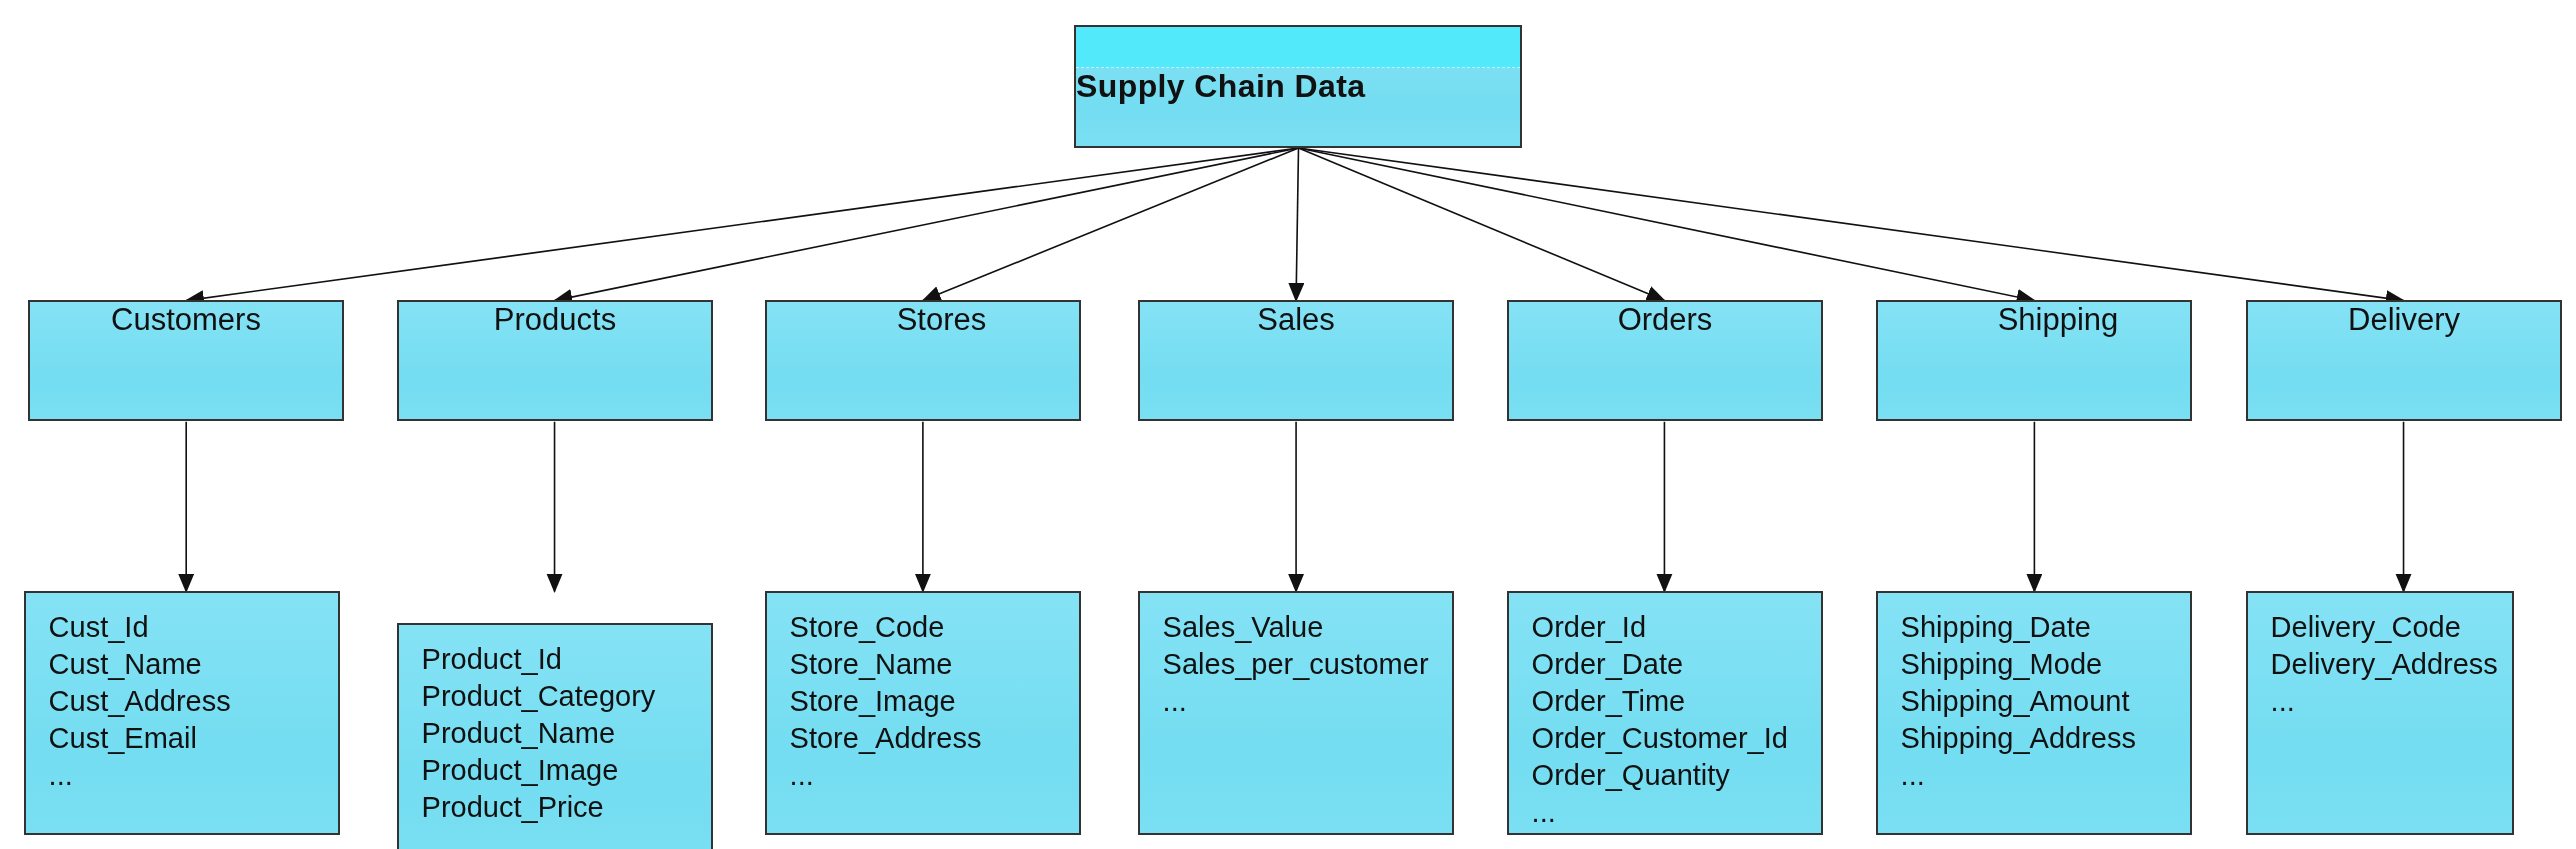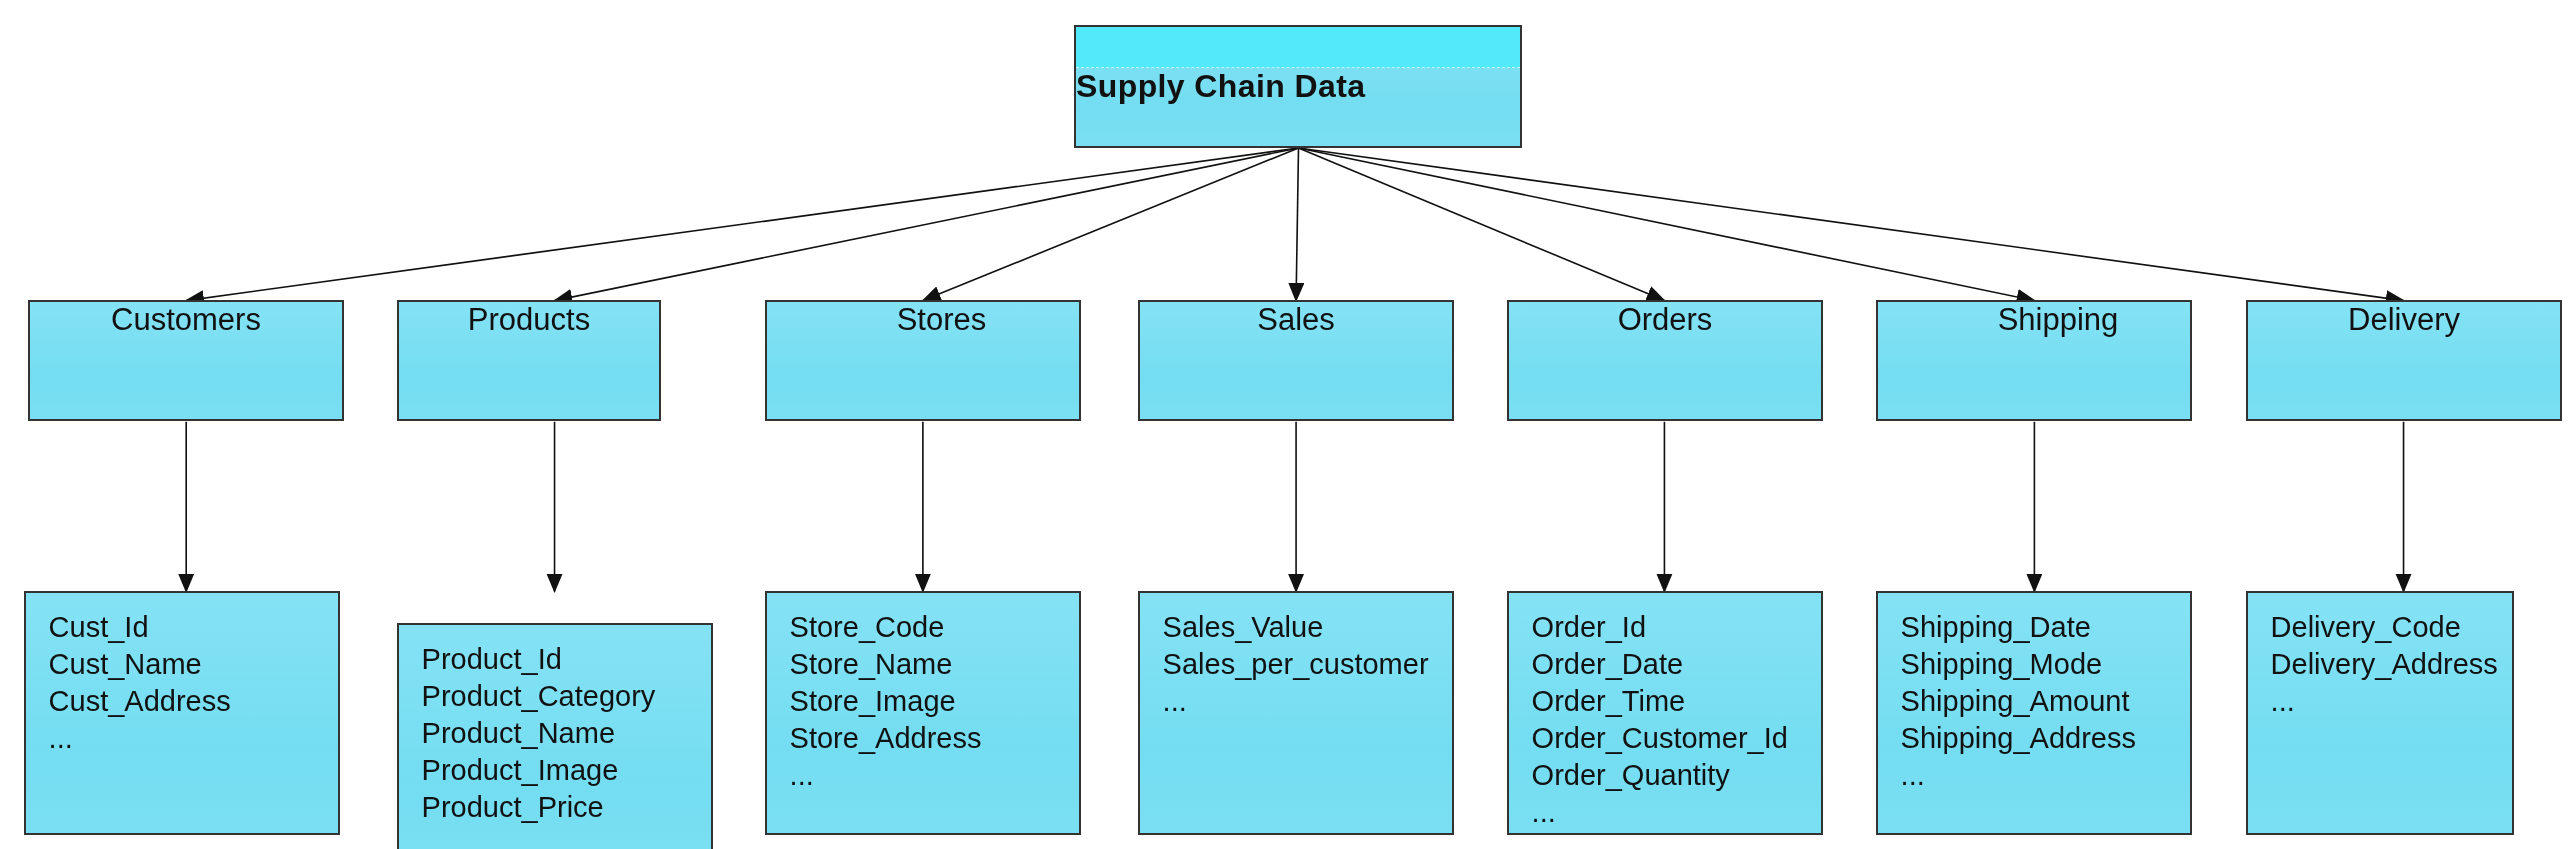--- a/index.html
+++ b/index.html
@@ -104,26 +104,27 @@
 
   <div id="columns">
     <div class="entity-col">
       <div class="node entity-box" style="left: 28px; width: 316px;">
         <span class="entity-label">Customers</span>
       </div>
       <div class="node attr-box" style="left: 24px; width: 316px;">
           <div class="attr-line">Cust_Id</div>
           <div class="attr-line">Cust_Name</div>
           <div class="attr-line">Cust_Address</div>
+          <div class="attr-line">Cust_Email</div>
           <div class="attr-line">...</div>
         </div>
     </div>
 
     <div class="entity-col">
-      <div class="node entity-box" style="left: 397px; width: 264px;">
+      <div class="node entity-box" style="left: 397px; width: 316px;">
         <span class="entity-label">Products</span>
       </div>
       <div class="node attr-box" style="left: 397px; width: 316px; margin-top: 32px;">
           <div class="attr-line">Product_Id</div>
           <div class="attr-line">Product_Category</div>
           <div class="attr-line">Product_Name</div>
           <div class="attr-line">Product_Image</div>
           <div class="attr-line">Product_Price</div>
           <div class="attr-line">...</div>
         </div>

